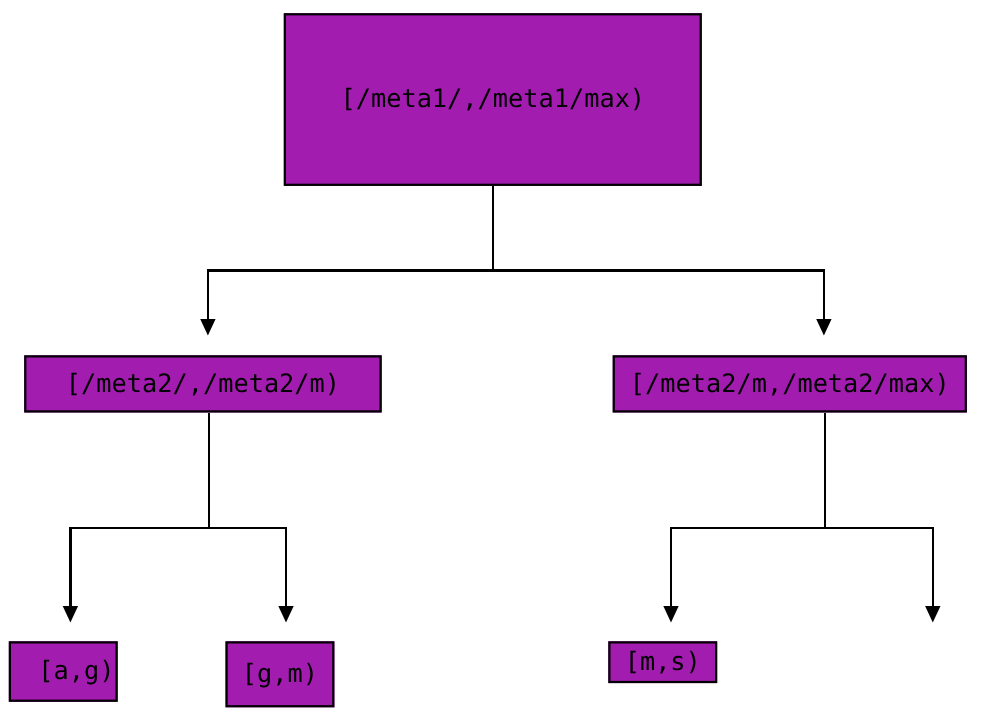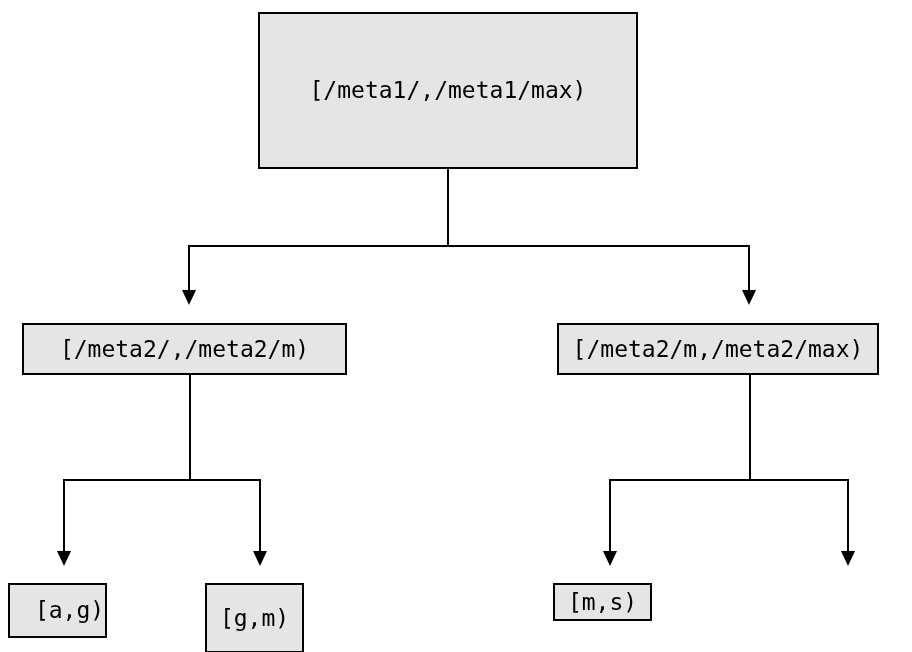--- a/index.html
+++ b/index.html
@@ -19,21 +19,21 @@
     position: absolute;
     left: 0;
     top: 0;
     width: 912px;
     height: 652px;
   }
   .node-box {
     position: absolute;
     box-sizing: border-box;
     border: 2px solid #000000;
-    background: #e5e5e5;
+    background: #a21caf;
     display: flex;
     align-items: center;
     justify-content: center;
     color: #000000;
     white-space: pre;
   }
   .node-label {
     font-family: "DejaVu Sans Mono", "Liberation Mono", monospace;
     color: #000000;
     line-height: 1;
@@ -66,21 +66,21 @@
     left: 8px;
     top: 583px;
     width: 99px;
     height: 55px;
     padding-left: 24px;
   }
   #node-leaf-gm {
     left: 205px;
     top: 583px;
     width: 99px;
-    height: 70px;
+    height: 60px;
   }
   #node-leaf-ms {
     left: 553px;
     top: 583px;
     width: 99px;
     height: 38px;
   }
   #node-leaf-smax {
     left: 779px;
     top: 583px;

